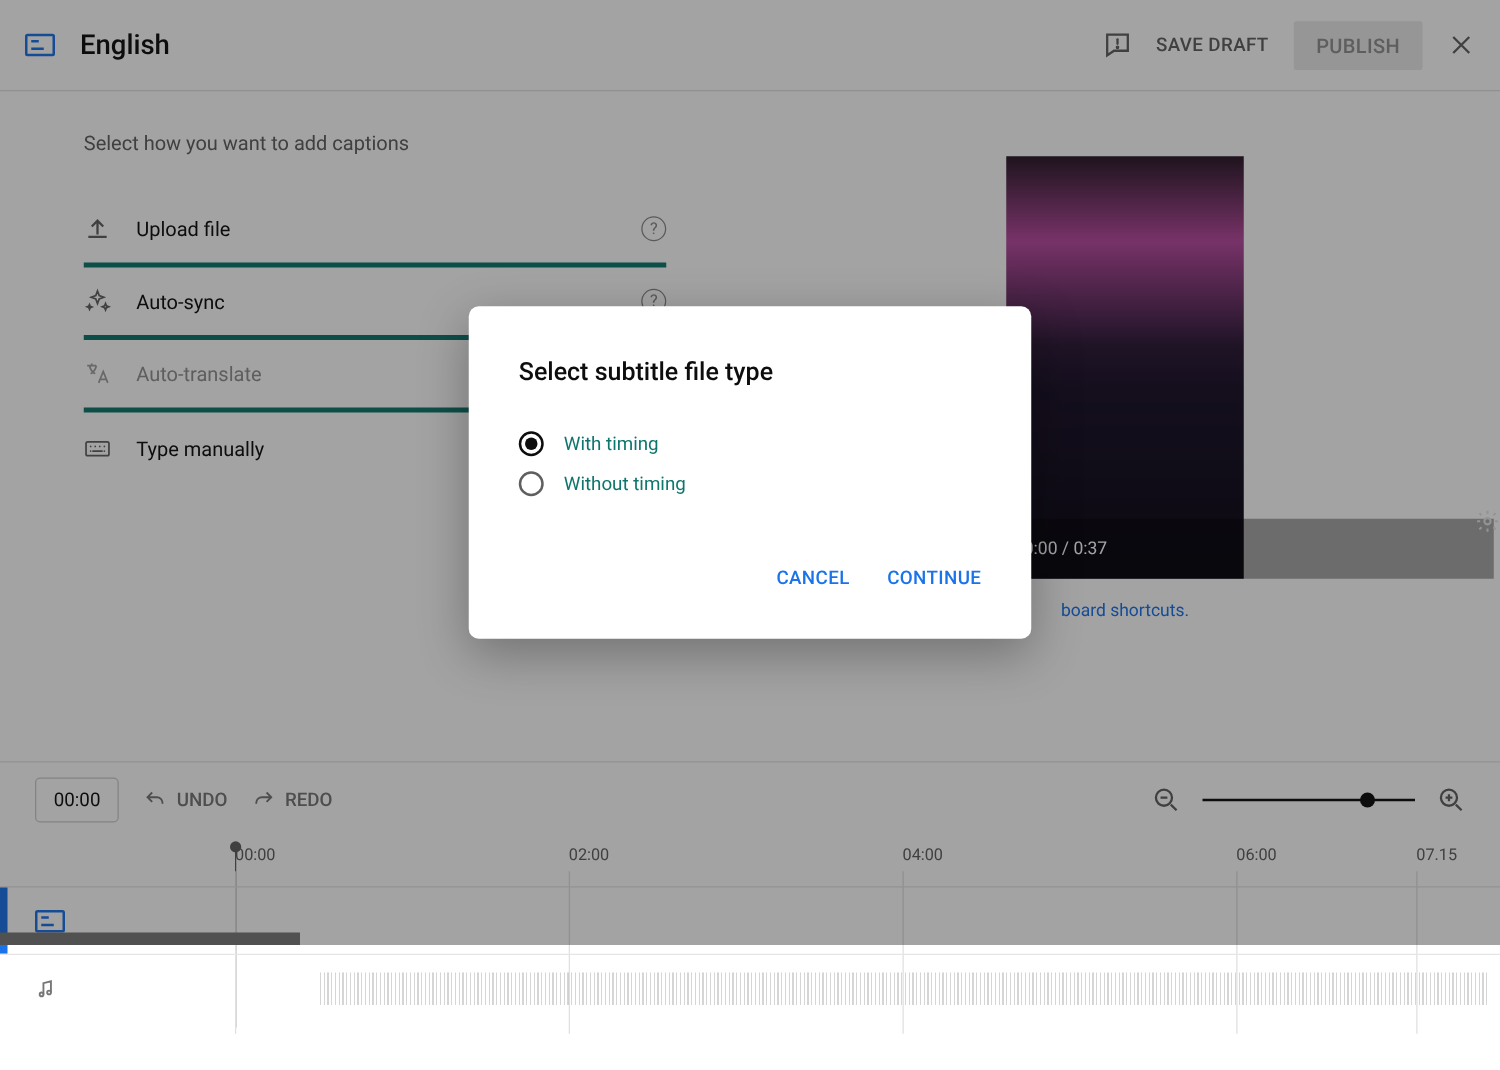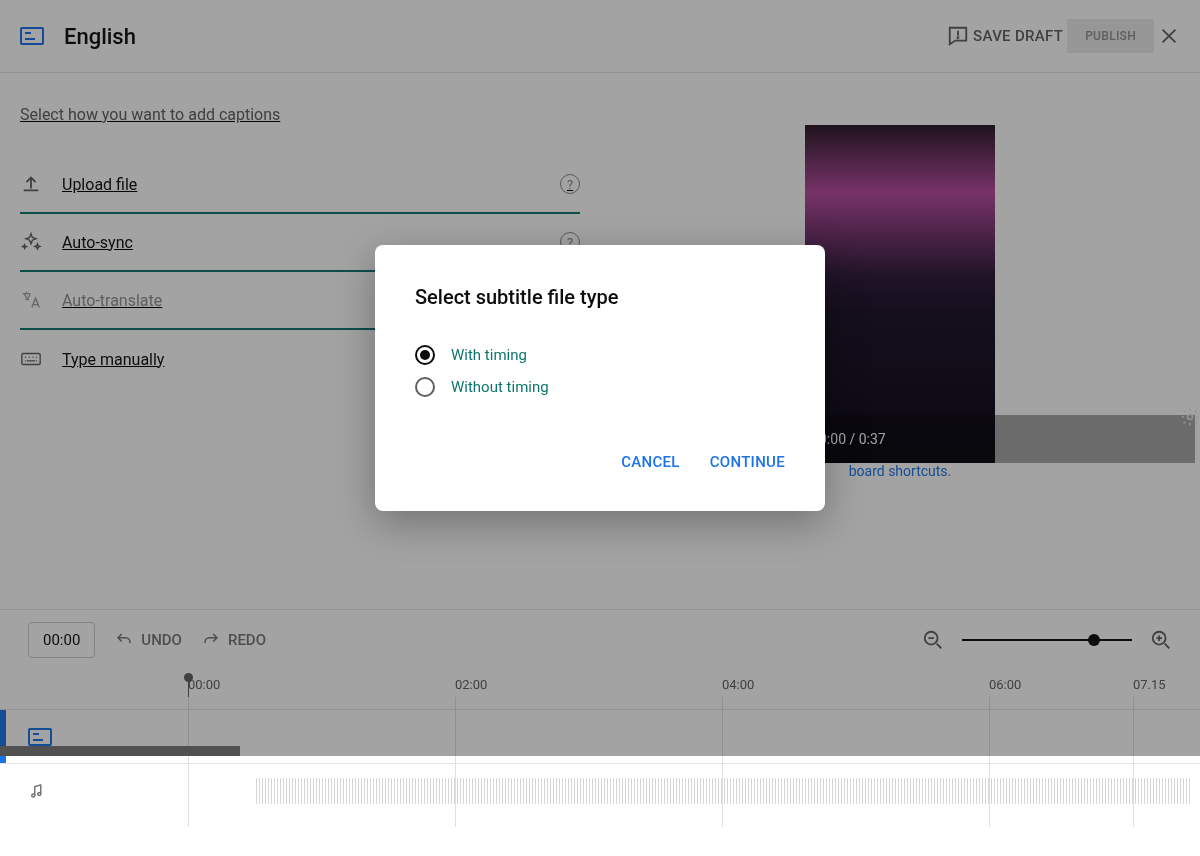--- a/index.html
+++ b/index.html
@@ -7,42 +7,42 @@
 
 .app { position: relative; width: 1200px; height: 756px; }
 
 
 .header { height: 73px; border-bottom: 1px solid #e0e0e0; display: flex; align-items: center; padding: 0 20px; }
 .header-left { display: flex; align-items: center; gap: 20px; }
 .caption-icon { width: 24px; height: 18px; border: 2px solid #1a73e8; border-radius: 2px; position: relative; }
 .caption-icon::before { content: ''; position: absolute; left: 3px; top: 3px; width: 6px; height: 2px; background: #1a73e8; }
 .caption-icon::after { content: ''; position: absolute; left: 3px; bottom: 3px; width: 10px; height: 2px; background: #1a73e8; }
 .title { font-size: 22px; font-weight: 500; color: #0d0d0d; }
-.header-right { margin-left: auto; display: flex; align-items: center; gap: 4px; }
+.header-right { margin-left: auto; display: flex; align-items: center; gap: 20px; }
 .feedback-icon { width: 22px; height: 22px; color: #606060; }
 .save-draft { font-size: 15px; font-weight: 500; color: #606060; letter-spacing: 0.3px; cursor: pointer; background: none; border: none; }
-.publish { font-size: 12px; font-weight: 500; color: #909090; background: #eaeaea; border: none; padding: 10px 18px; border-radius: 2px; letter-spacing: 0.3px; }
+.publish { font-size: 16px; font-weight: 500; color: #909090; background: #eaeaea; border: none; padding: 10px 18px; border-radius: 2px; letter-spacing: 0.3px; }
 .close-icon { width: 22px; height: 22px; color: #606060; cursor: pointer; }
 
 
 .main { display: flex; height: 536px; }
-.left-panel { width: 600px; padding: 32px 20px; text-decoration: underline; }
+.left-panel { width: 600px; padding: 32px 67px; }
 .prompt { font-size: 16px; color: #5f5f5f; margin-bottom: 32px; }
-.option { display: flex; align-items: center; height: 58px; border-bottom: 2px solid #0f766e; cursor: pointer; }
+.option { display: flex; align-items: center; height: 58px; border-bottom: 4px solid #0f766e; cursor: pointer; }
 .option:last-of-type { border-bottom: none; }
 .option-icon { width: 22px; color: #606060; }
 .option-label { margin-left: 20px; font-size: 16px; color: #0d0d0d; flex: 1; }
 .option.disabled .option-label { color: #909090; }
 .option.disabled .option-icon { color: #a0a0a0; }
 .help-icon { width: 20px; height: 20px; border: 1.5px solid #888; border-radius: 50%; display: flex; align-items: center; justify-content: center; font-size: 13px; color: #888; }
 
 .right-panel { flex: 1; display: flex; flex-direction: column; align-items: center; padding-top: 52px; position: relative; }
 .video-box { width: 190px; height: 338px; background: linear-gradient(180deg, #2a1828 0%, #b84aa0 20%, #2a1836 45%, #1a1028 55%, #0a0814 100%); position: relative; }
 .video-controls { position: absolute; bottom: 0; left: 0; right: -200px; height: 48px; background: rgba(0,0,0,0.35); display: flex; align-items: center; padding: 0 14px; color: #fff; font-size: 14px; }
-.shortcuts-link { color: #1a73e8; font-size: 14px; }
+.shortcuts-link { color: #1a73e8; font-size: 14px; margin-top: 18px; }
 .settings-icon { position: absolute; right: 0; top: 334px; color: #e6e6e6; }
 
 
 .timeline-bar { height: 60px; border-top: 1px solid #e5e5e5; display: flex; align-items: center; padding: 0 28px; gap: 20px; }
 .timecode { border: 1px solid #ccc; border-radius: 4px; padding: 8px 14px; font-size: 15px; color: #0d0d0d; }
 .undo-redo { display: flex; align-items: flex-end; gap: 8px; color: #767676; font-size: 15px; font-weight: 500; }
 .zoom-controls { margin-left: auto; display: flex; align-items: center; gap: 18px; }
 .zoom-slider { width: 170px; height: 2px; background: #0d0d0d; position: relative; }
 .zoom-thumb { position: absolute; right: 32px; top: -5px; width: 12px; height: 12px; border-radius: 50%; background: #0d0d0d; }
 .zoom-icon { color: #606060; }

